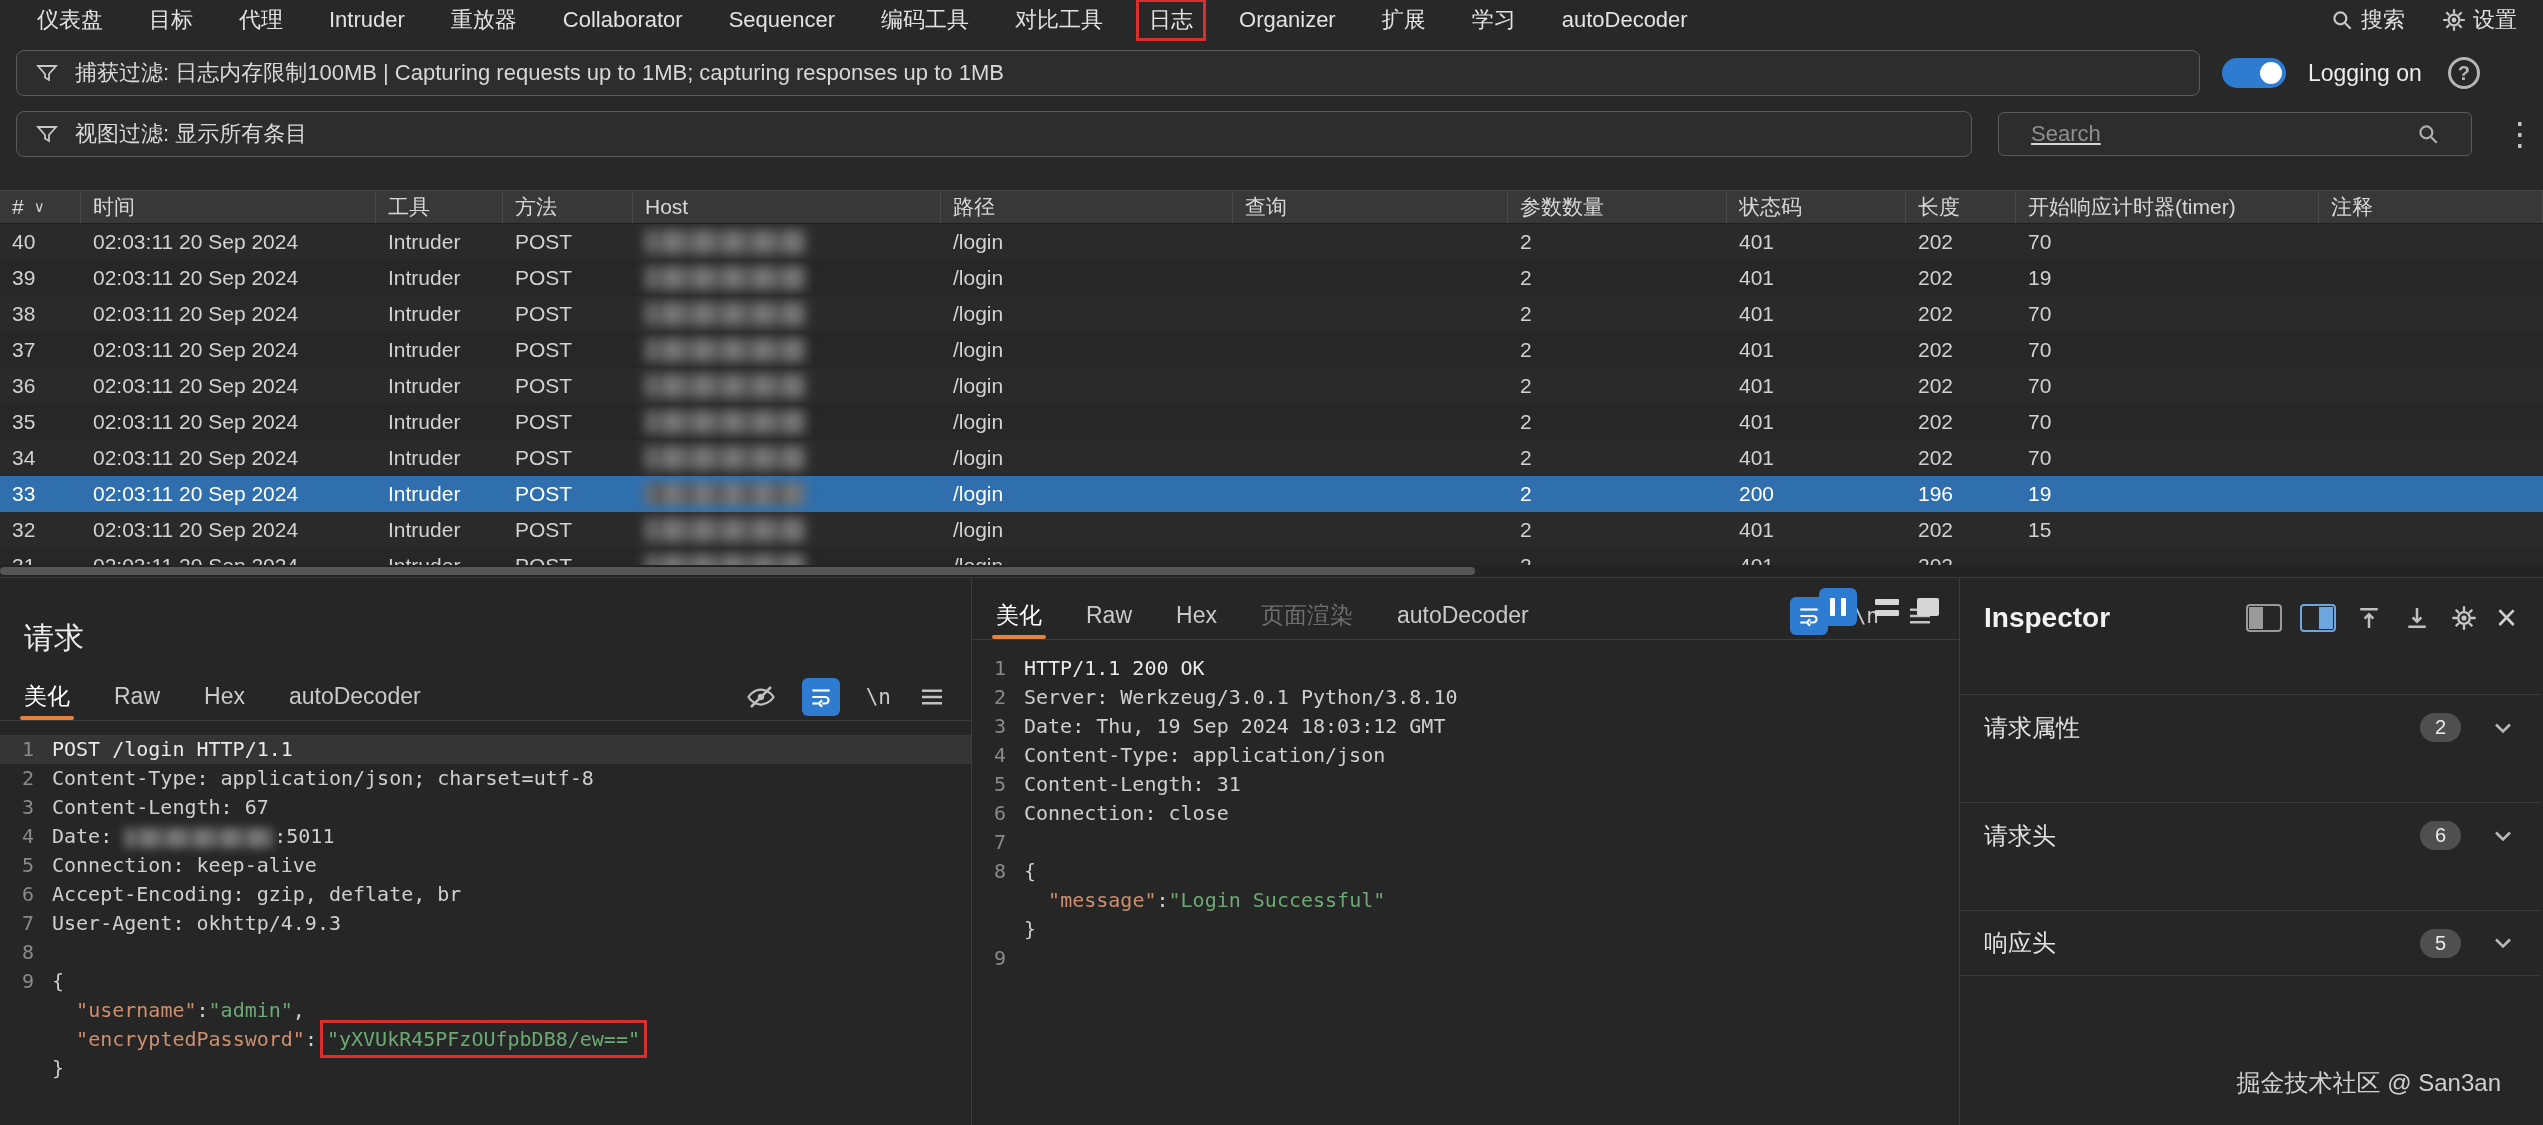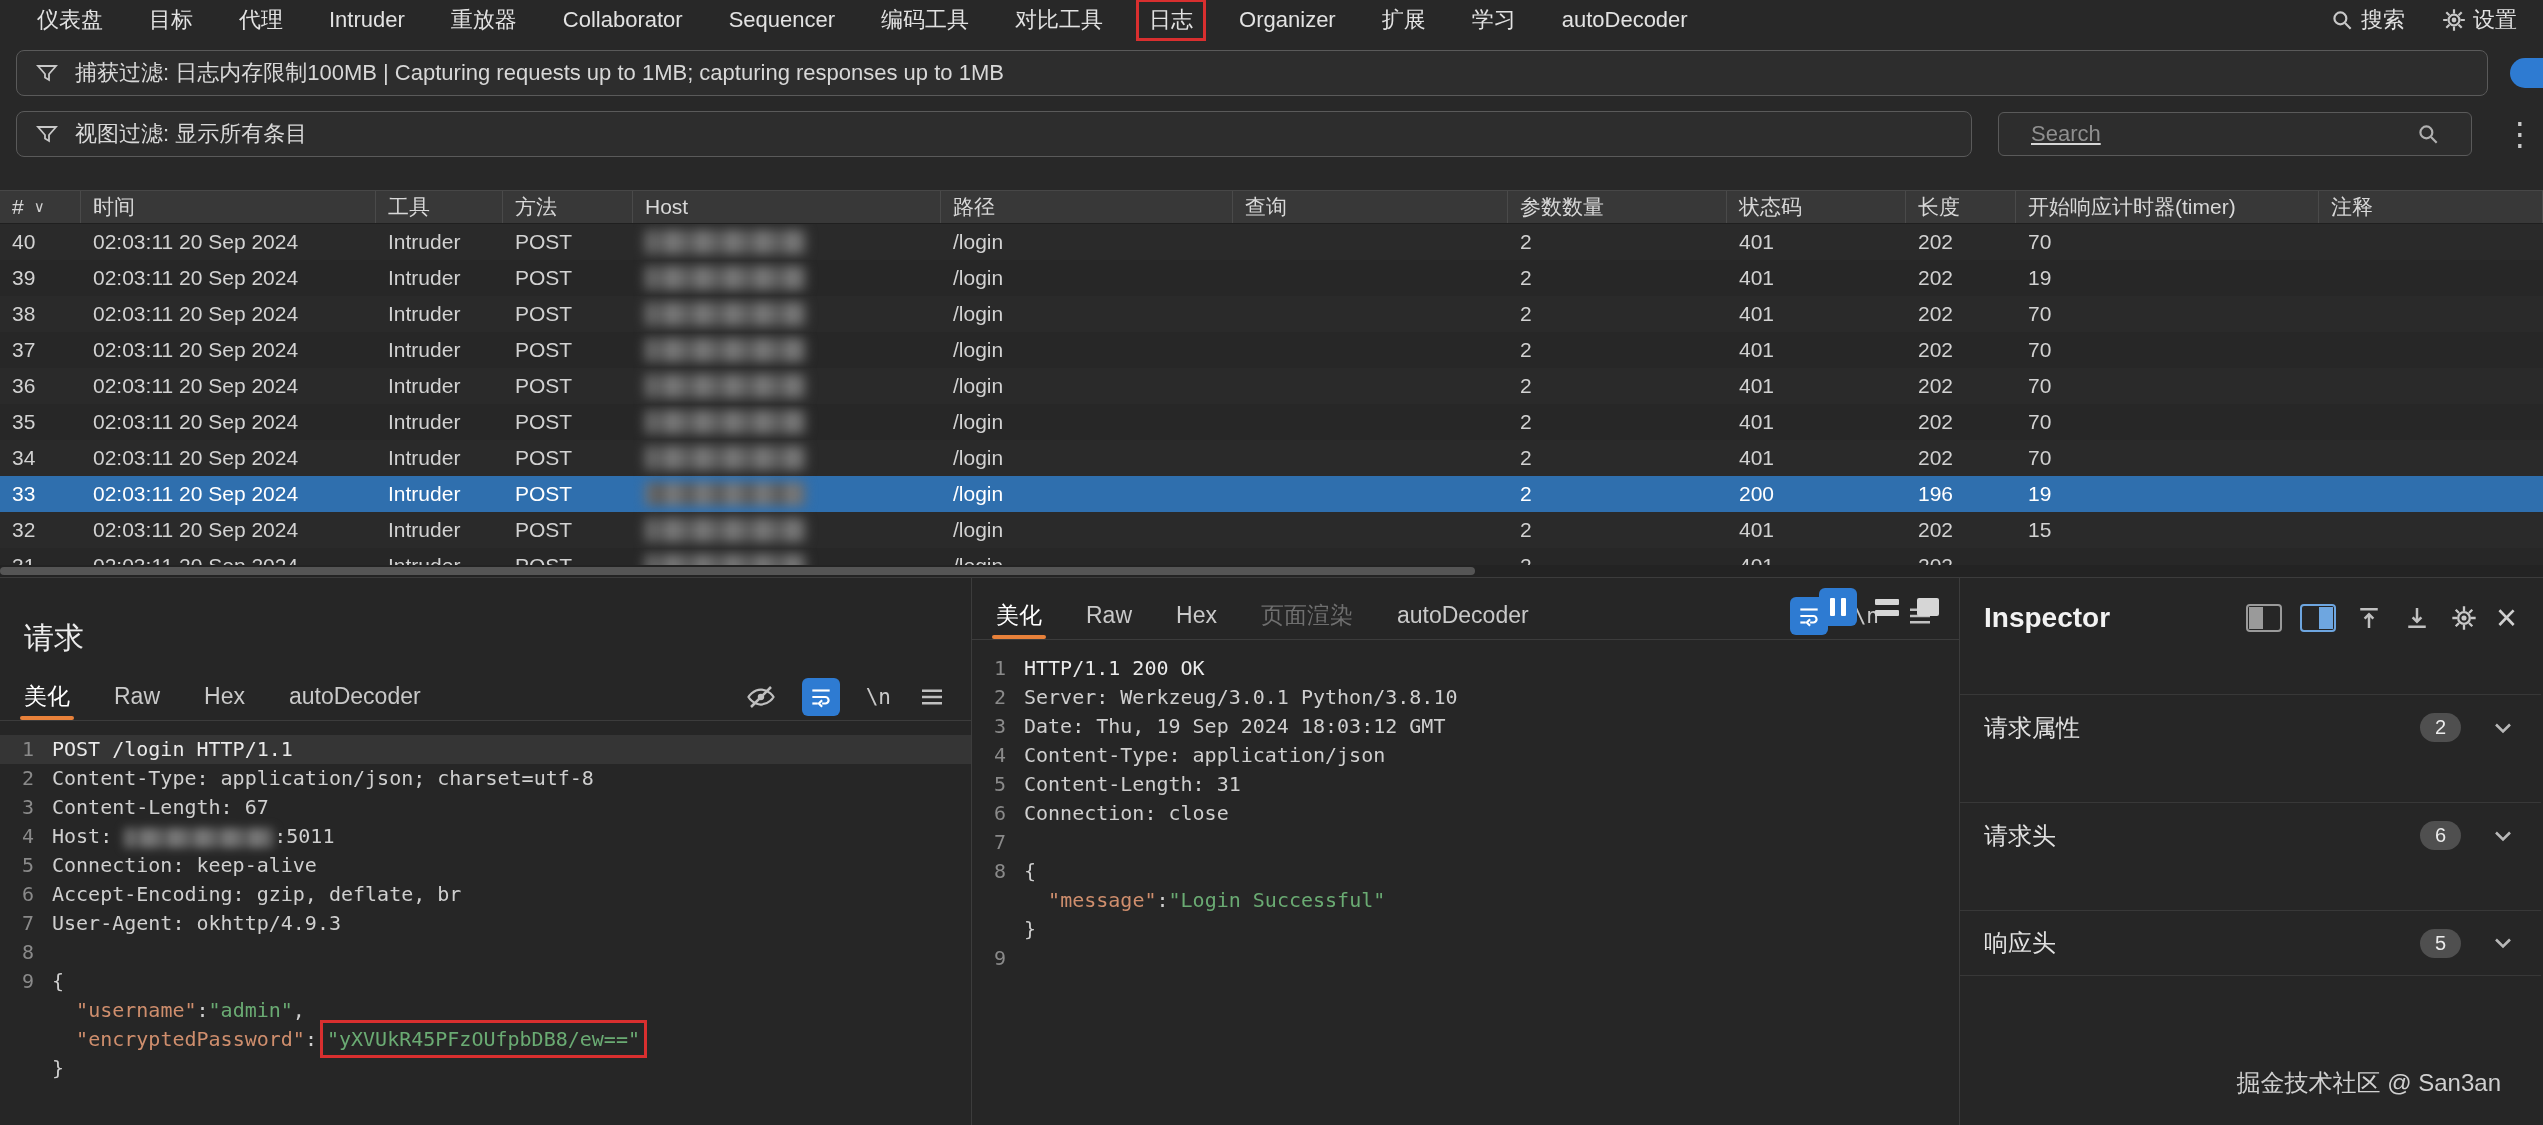--- a/index.html
+++ b/index.html
@@ -17,21 +17,21 @@
   .menu-items { display:flex; align-items:center;justify-content:space-between; }
   .menu-item { padding:0 23px; white-space:nowrap; cursor:default; }
   .menu-item.flagged { padding:3px 10px; margin:0 13px; outline:3px solid var(--annotation_red,#d92f2f); }
   .menubar-right { margin-left:auto; display:flex; gap:36px; align-items:center; padding-right:12px; }
   .mb-action { display:flex; gap:6px; align-items:center; }
 
   
   .capture-bar { height:66px; display:flex; align-items:center; padding:0 16px; gap:22px; }
   .filter-box { height:46px; border:1px solid #5a5a5a; border-radius:8px; background:#2d2d2d;
     display:flex; align-items:center; padding:0 18px; gap:16px; font-size:22px; color:#d8d8d8; white-space:nowrap; overflow:hidden; }
-  .capture-box { width:2472px; flex:none; }
+  .capture-box { width:2184px; flex:none; }
   .toggle { width:64px; height:30px; border-radius:15px; background:var(--icon_blue,#2e7bd2); position:relative; flex:none; }
   .toggle .knob { position:absolute; right:4px; top:4px; width:22px; height:22px; border-radius:50%; background:#fff; }
   .logging-label { font-size:23px; color:#ececec; white-space:nowrap; }
   .help-circle { width:32px; height:32px; flex:none; border-radius:50%; border:3px solid #b5b5b5; color:#b5b5b5;
     display:flex; align-items:center; justify-content:center; font-size:20px; font-weight:bold; margin-left:4px; }
 
   .view-bar { height:56px; display:flex; align-items:center; padding:0 16px; gap:26px; }
   .view-box { width:1956px; flex:none; }
   .search-box { width:474px; height:44px; border:1px solid #5a5a5a; border-radius:6px; background:#2d2d2d;
     display:flex; align-items:center; padding:0 30px; gap:10px; flex:none;text-decoration:underline; }
@@ -417,21 +417,21 @@
         <div class="code-line">
           <span class="lnum">2</span>
           <span class="ltext"><span class="plain">Content-Type: application/json; charset=utf-8</span></span>
         </div>
         <div class="code-line">
           <span class="lnum">3</span>
           <span class="ltext"><span class="plain">Content-Length: 67</span></span>
         </div>
         <div class="code-line">
           <span class="lnum">4</span>
-          <span class="ltext"><span class="plain">Host: </span><span class="redact"></span><span class="plain">:5011</span></span>
+          <span class="ltext"><span class="plain">Date: </span><span class="redact"></span><span class="plain">:5011</span></span>
         </div>
         <div class="code-line">
           <span class="lnum">5</span>
           <span class="ltext"><span class="plain">Connection: keep-alive</span></span>
         </div>
         <div class="code-line">
           <span class="lnum">6</span>
           <span class="ltext"><span class="plain">Accept-Encoding: gzip, deflate, br</span></span>
         </div>
         <div class="code-line">

